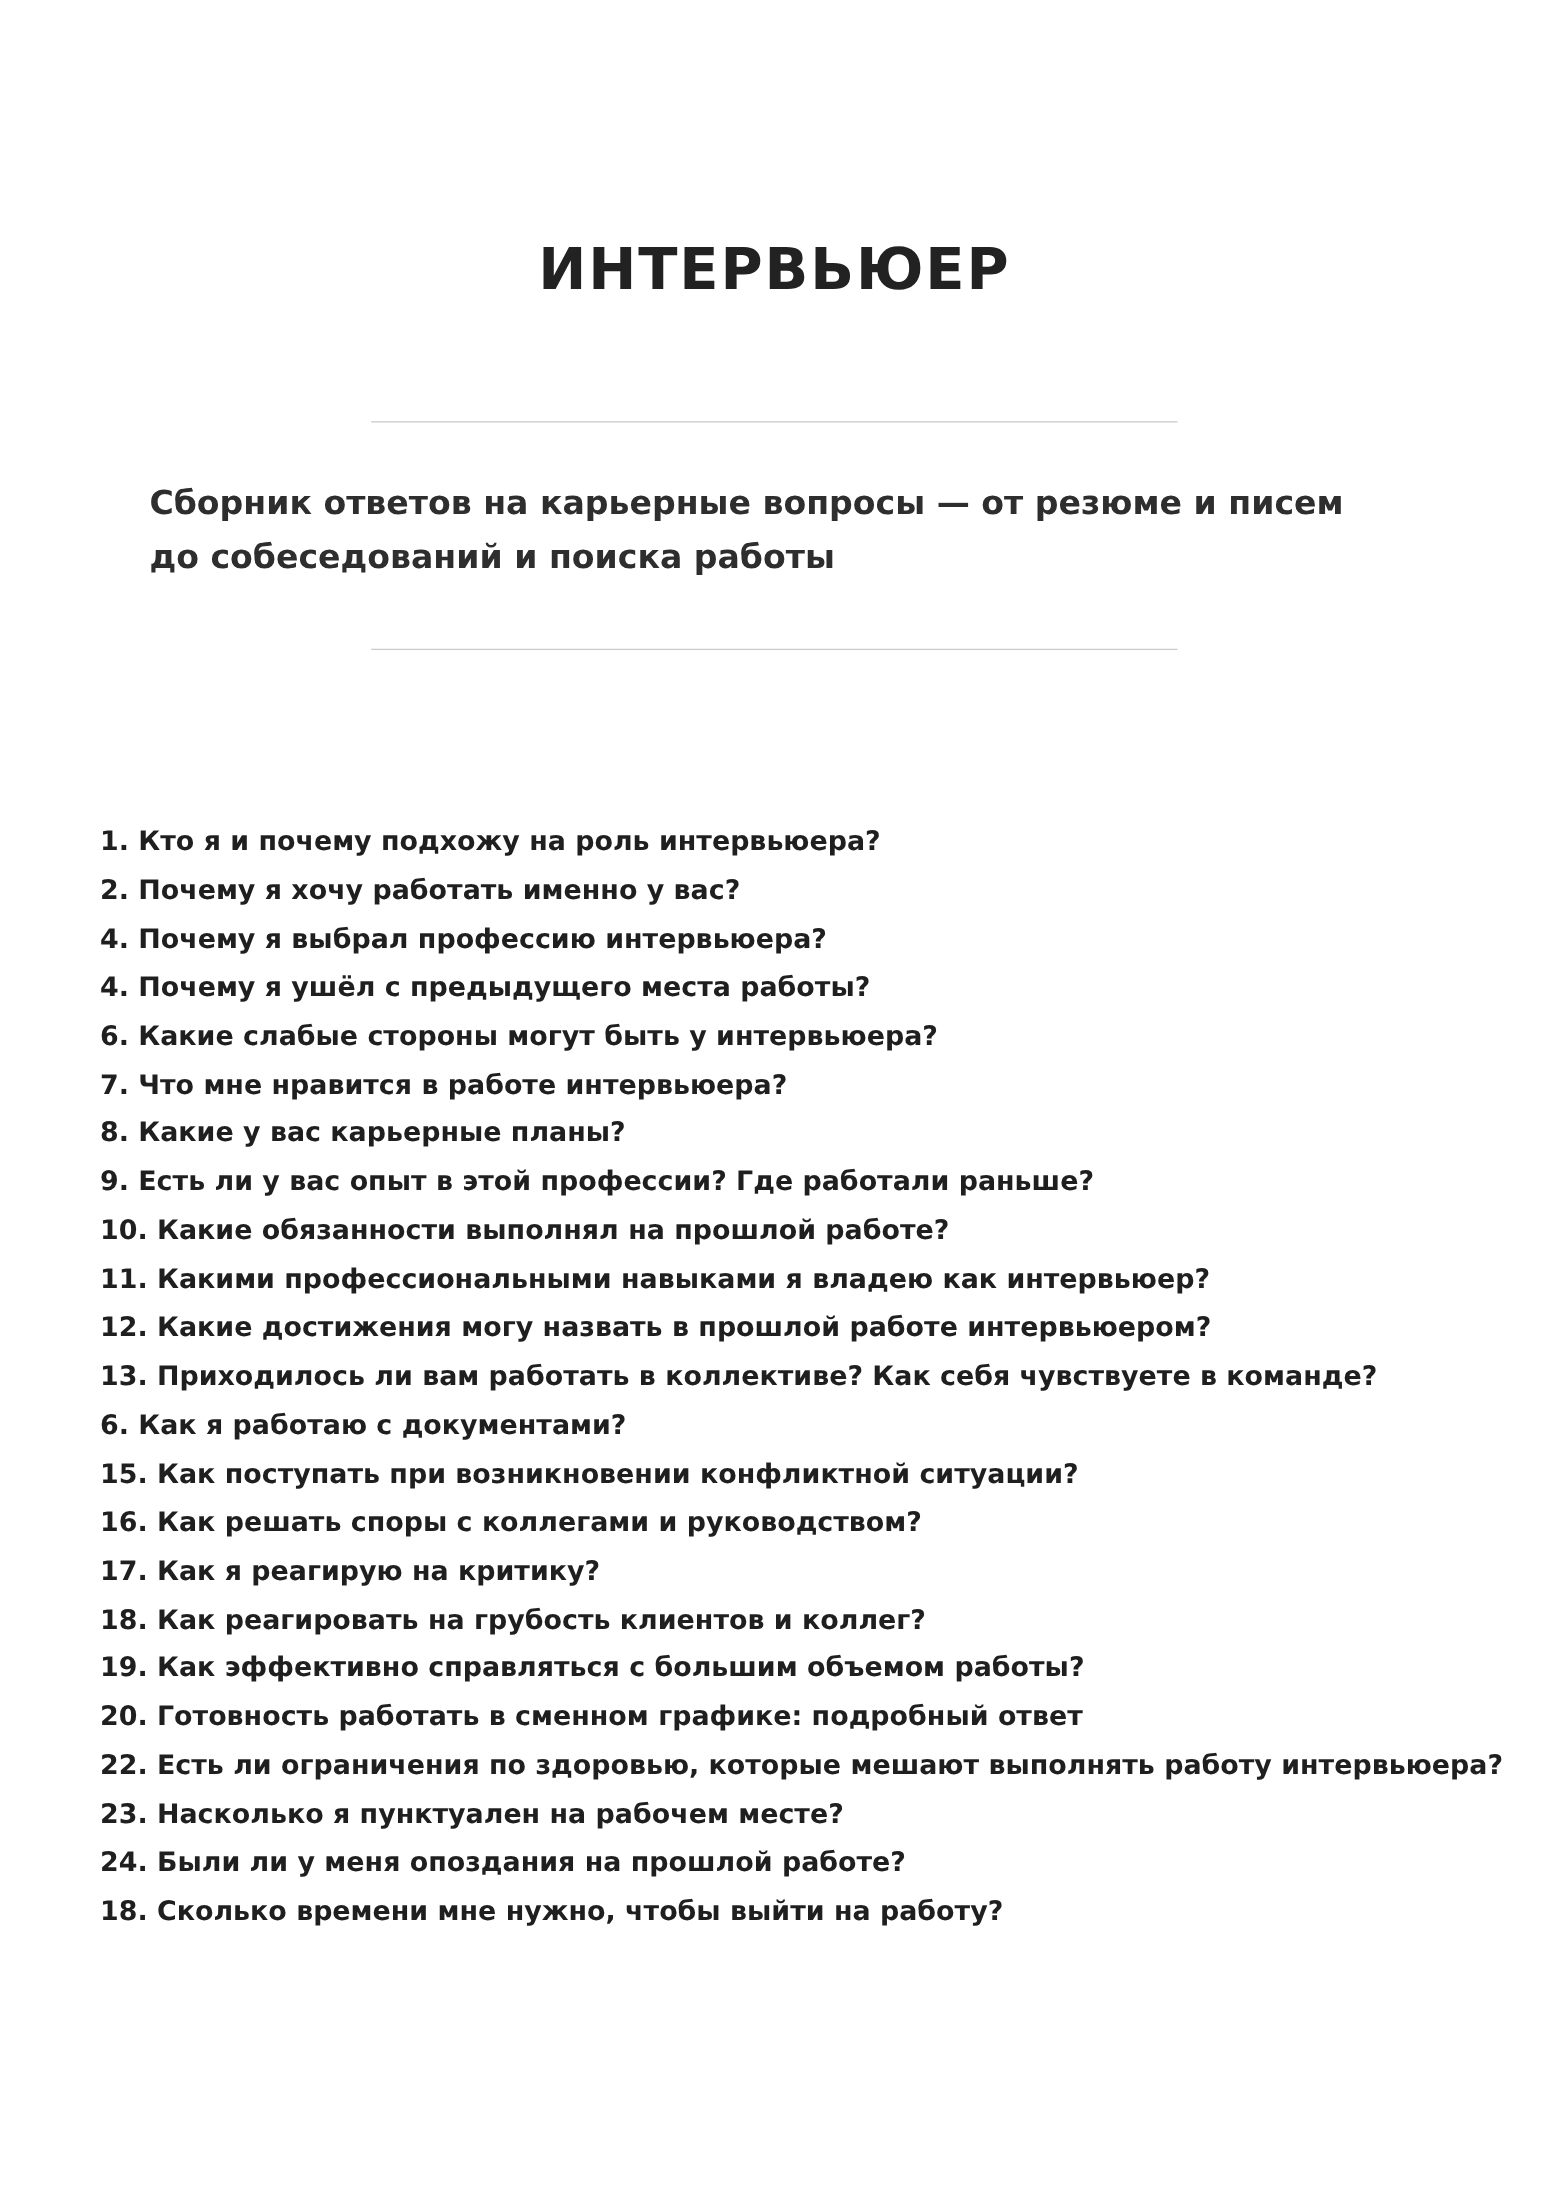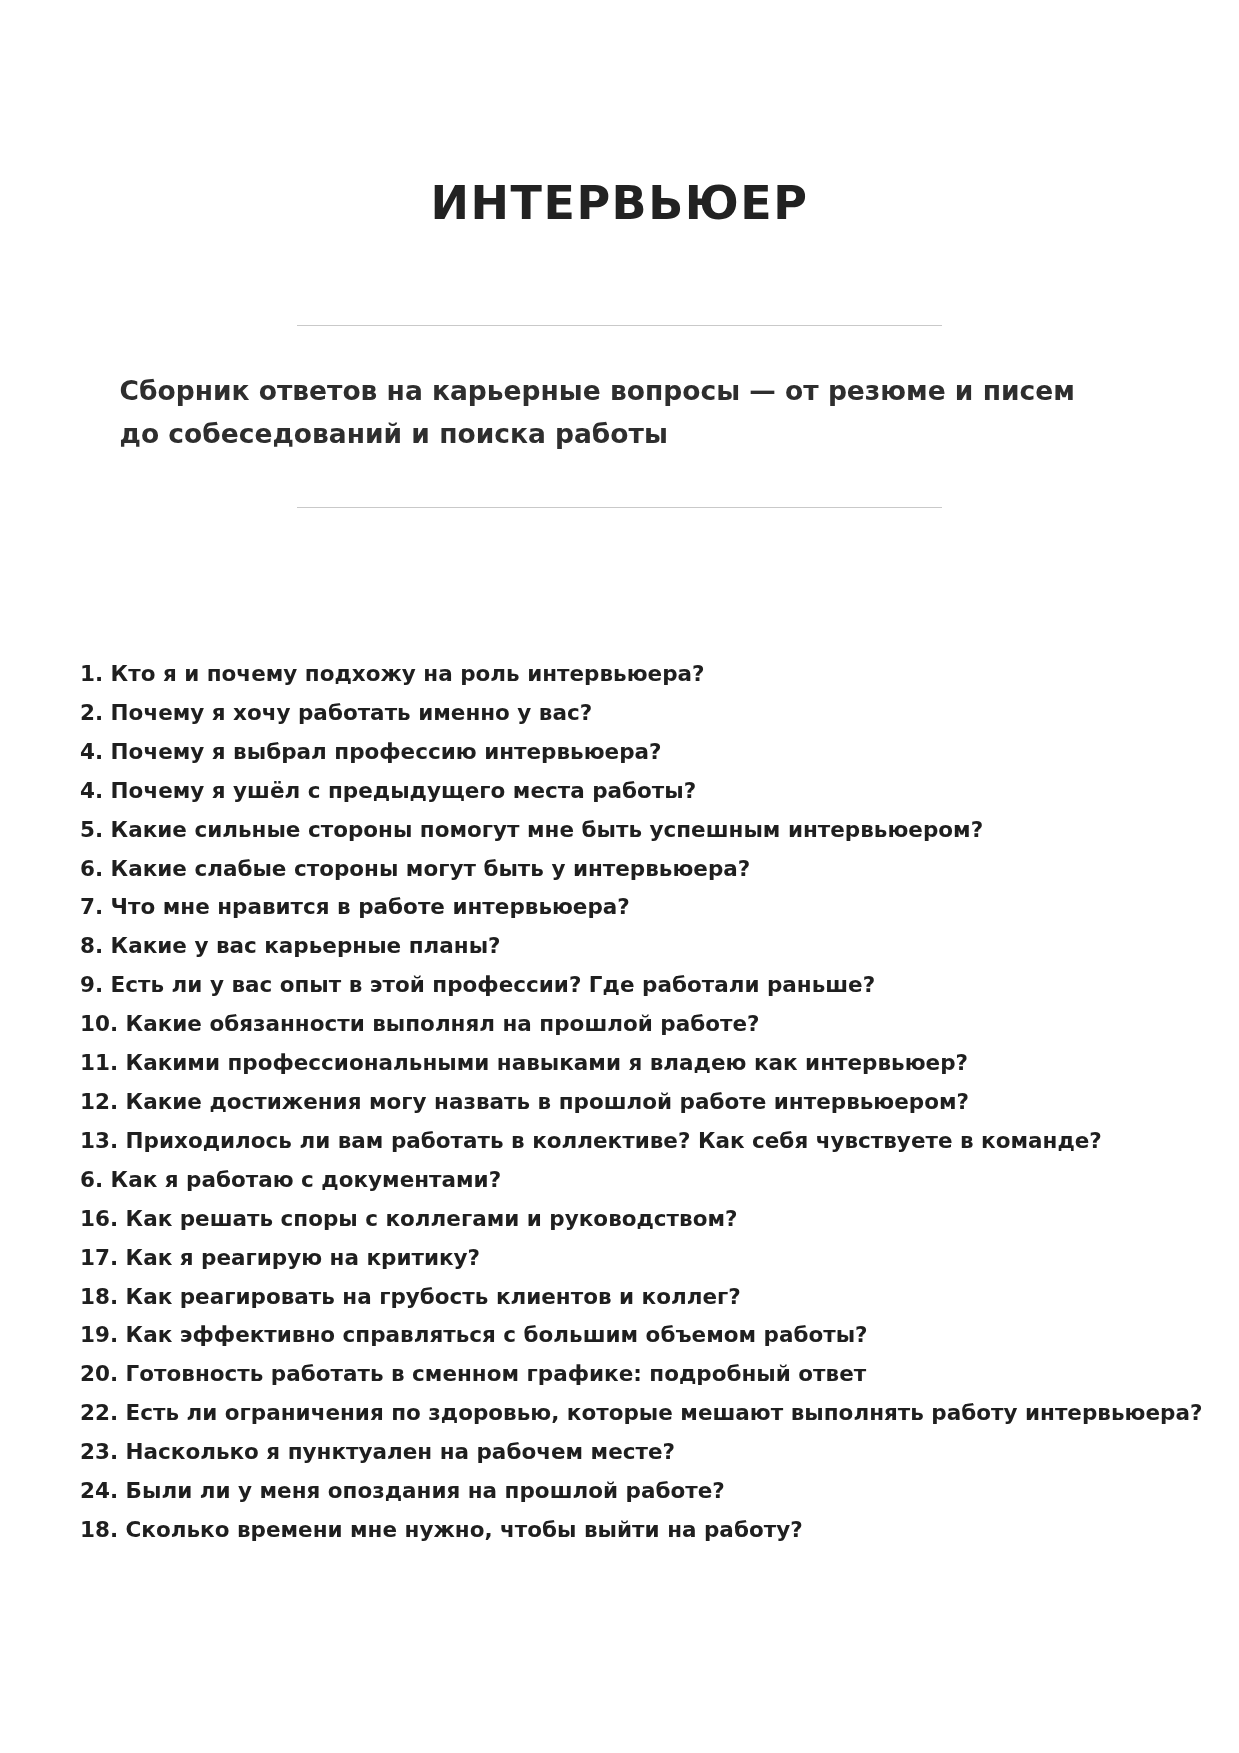--- a/index.html
+++ b/index.html
@@ -12,21 +12,21 @@
     height: 1753px;
     font-family: "DejaVu Sans", sans-serif;
     color: #2b2b2b;
     position: relative;
     overflow: hidden;
   }
   .page {
     width: 1239px;
     height: 1753px;
     box-sizing: border-box;
-    padding: 0;
+    padding: 12px;
     position: relative;
   }
   .doc-title {
     text-align: center;
     font-size: 46px;
     font-weight: 700;
     letter-spacing: 1.5px;
     color: #222222;
     margin: 0;
     padding-top: 178px;
@@ -81,30 +81,30 @@
 
   <div class="subtitle">Сборник ответов на карьерные вопросы — от резюме и писем до собеседований и поиска работы</div>
 
   <div class="rule rule-bottom"></div>
 
   <ul class="toc">
     <li class="toc-item">1. Кто я и почему подхожу на роль интервьюера?</li>
     <li class="toc-item">2. Почему я хочу работать именно у вас?</li>
     <li class="toc-item">4. Почему я выбрал профессию интервьюера?</li>
     <li class="toc-item">4. Почему я ушёл с предыдущего места работы?</li>
-    <li class="toc-item">5. Какие сильные стороны помогут мне быть успешным интервьюером?</li>
     <li class="toc-item">6. Какие слабые стороны могут быть у интервьюера?</li>
     <li class="toc-item">7. Что мне нравится в работе интервьюера?</li>
     <li class="toc-item">8. Какие у вас карьерные планы?</li>
     <li class="toc-item">9. Есть ли у вас опыт в этой профессии? Где работали раньше?</li>
     <li class="toc-item">10. Какие обязанности выполнял на прошлой работе?</li>
     <li class="toc-item">11. Какими профессиональными навыками я владею как интервьюер?</li>
     <li class="toc-item">12. Какие достижения могу назвать в прошлой работе интервьюером?</li>
     <li class="toc-item">13. Приходилось ли вам работать в коллективе? Как себя чувствуете в команде?</li>
     <li class="toc-item">6. Как я работаю с документами?</li>
+    <li class="toc-item">15. Как поступать при возникновении конфликтной ситуации?</li>
     <li class="toc-item">16. Как решать споры с коллегами и руководством?</li>
     <li class="toc-item">17. Как я реагирую на критику?</li>
     <li class="toc-item">18. Как реагировать на грубость клиентов и коллег?</li>
     <li class="toc-item">19. Как эффективно справляться с большим объемом работы?</li>
     <li class="toc-item">20. Готовность работать в сменном графике: подробный ответ</li>
     <li class="toc-item">22. Есть ли ограничения по здоровью, которые мешают выполнять работу интервьюера?</li>
     <li class="toc-item">23. Насколько я пунктуален на рабочем месте?</li>
     <li class="toc-item">24. Были ли у меня опоздания на прошлой работе?</li>
     <li class="toc-item">18. Сколько времени мне нужно, чтобы выйти на работу?</li>
   </ul>

